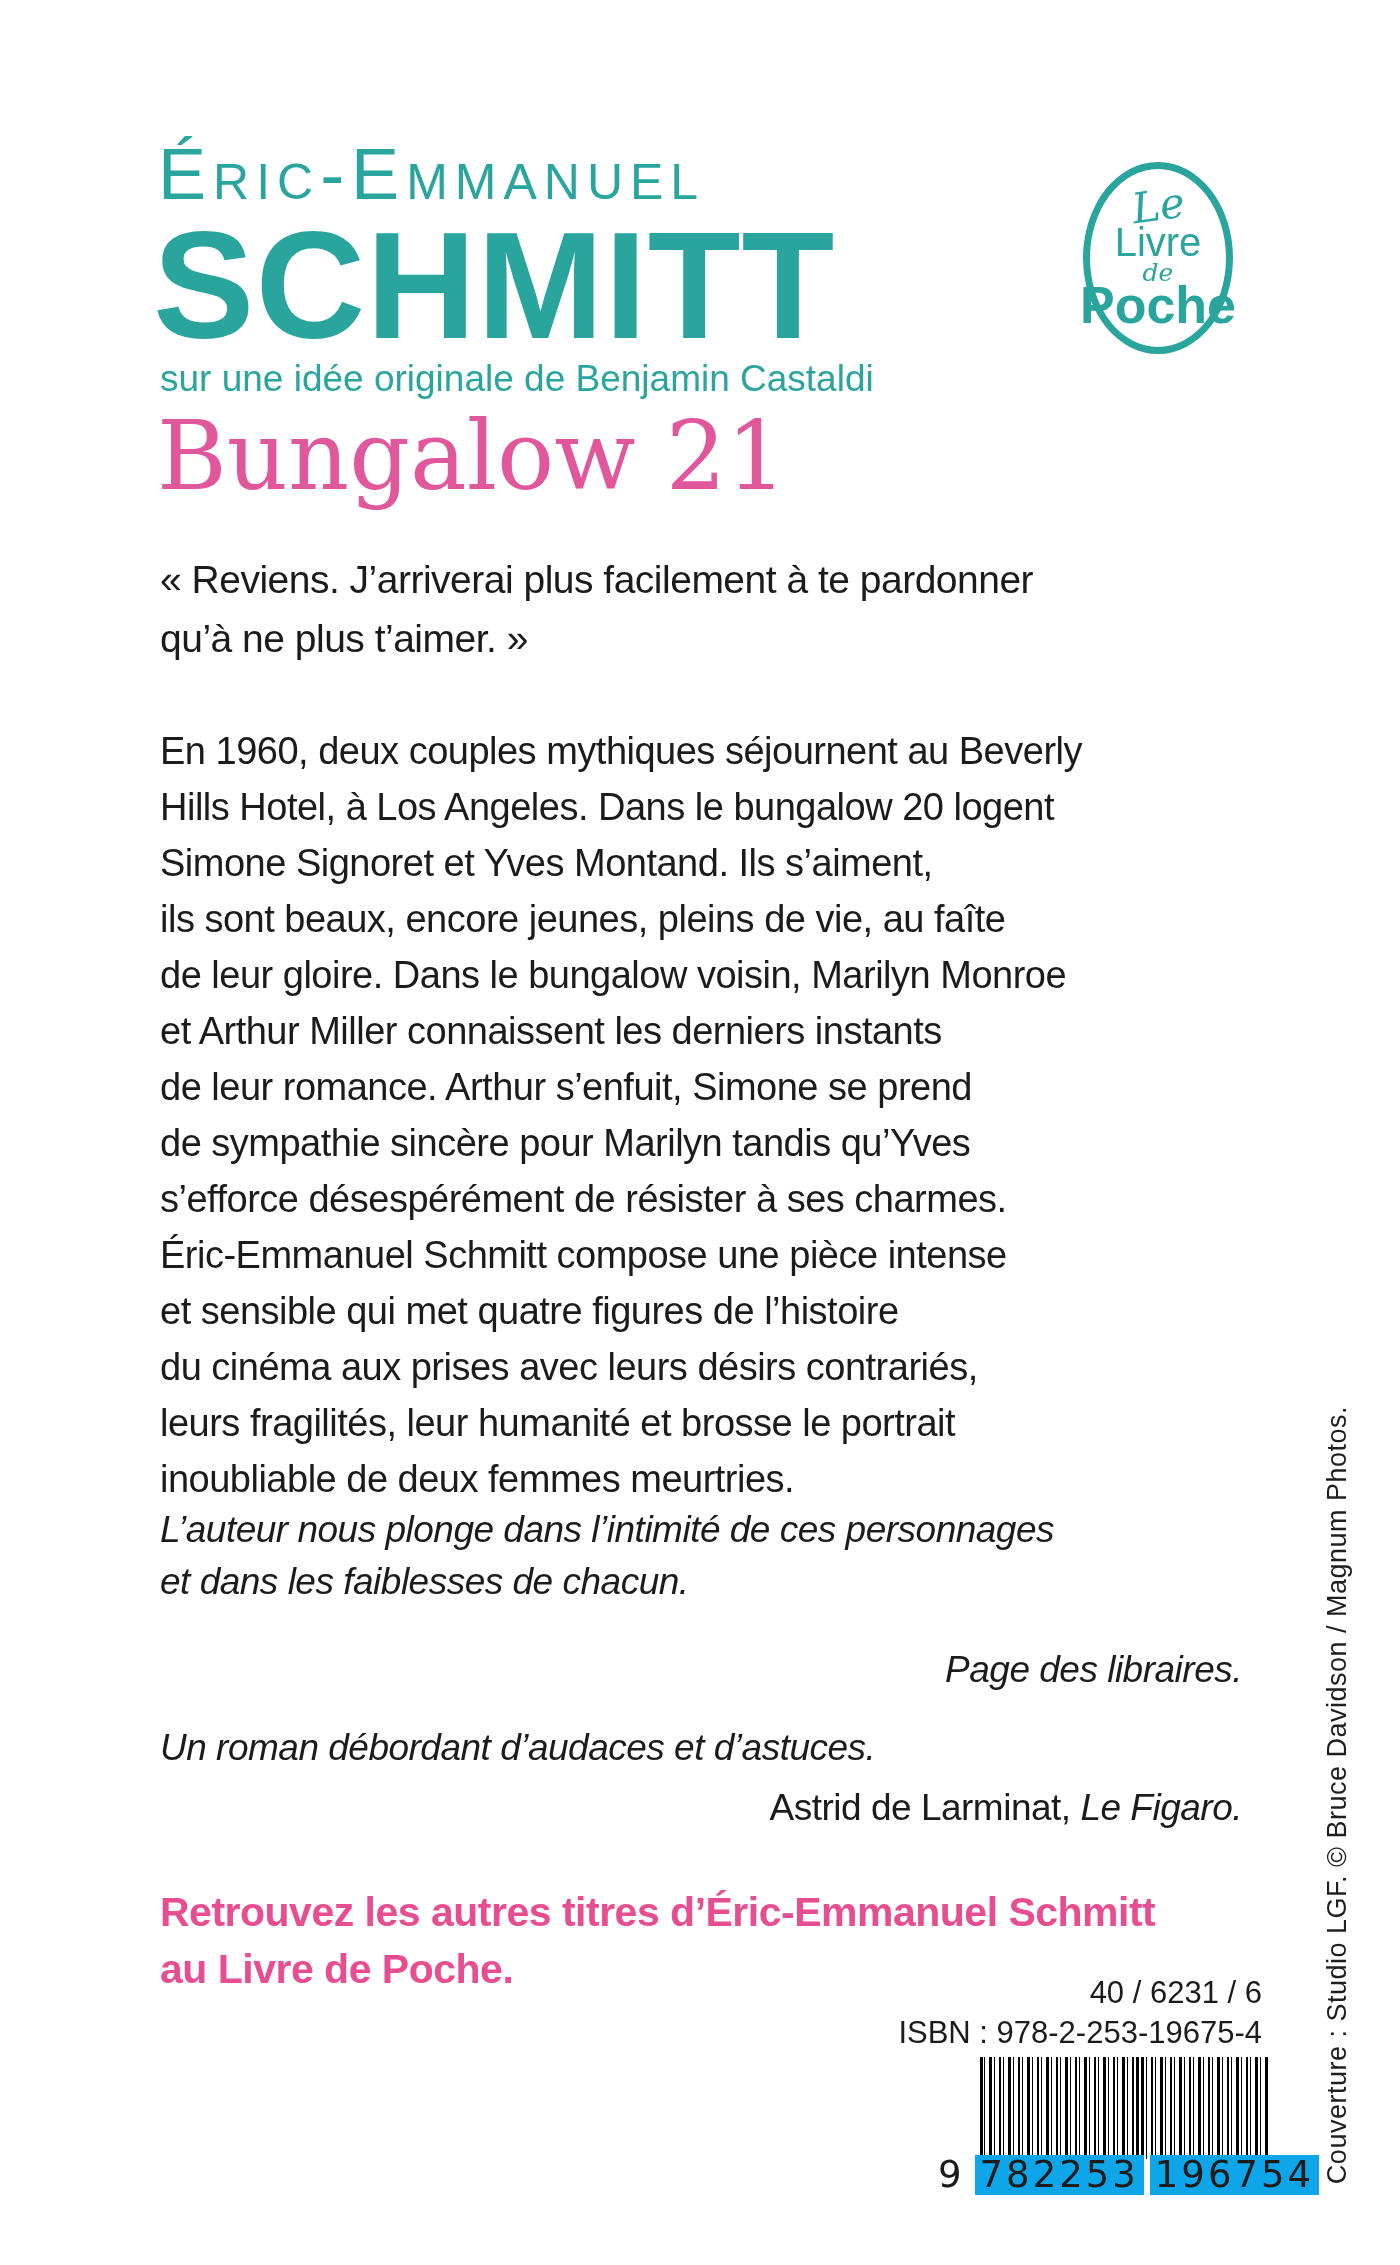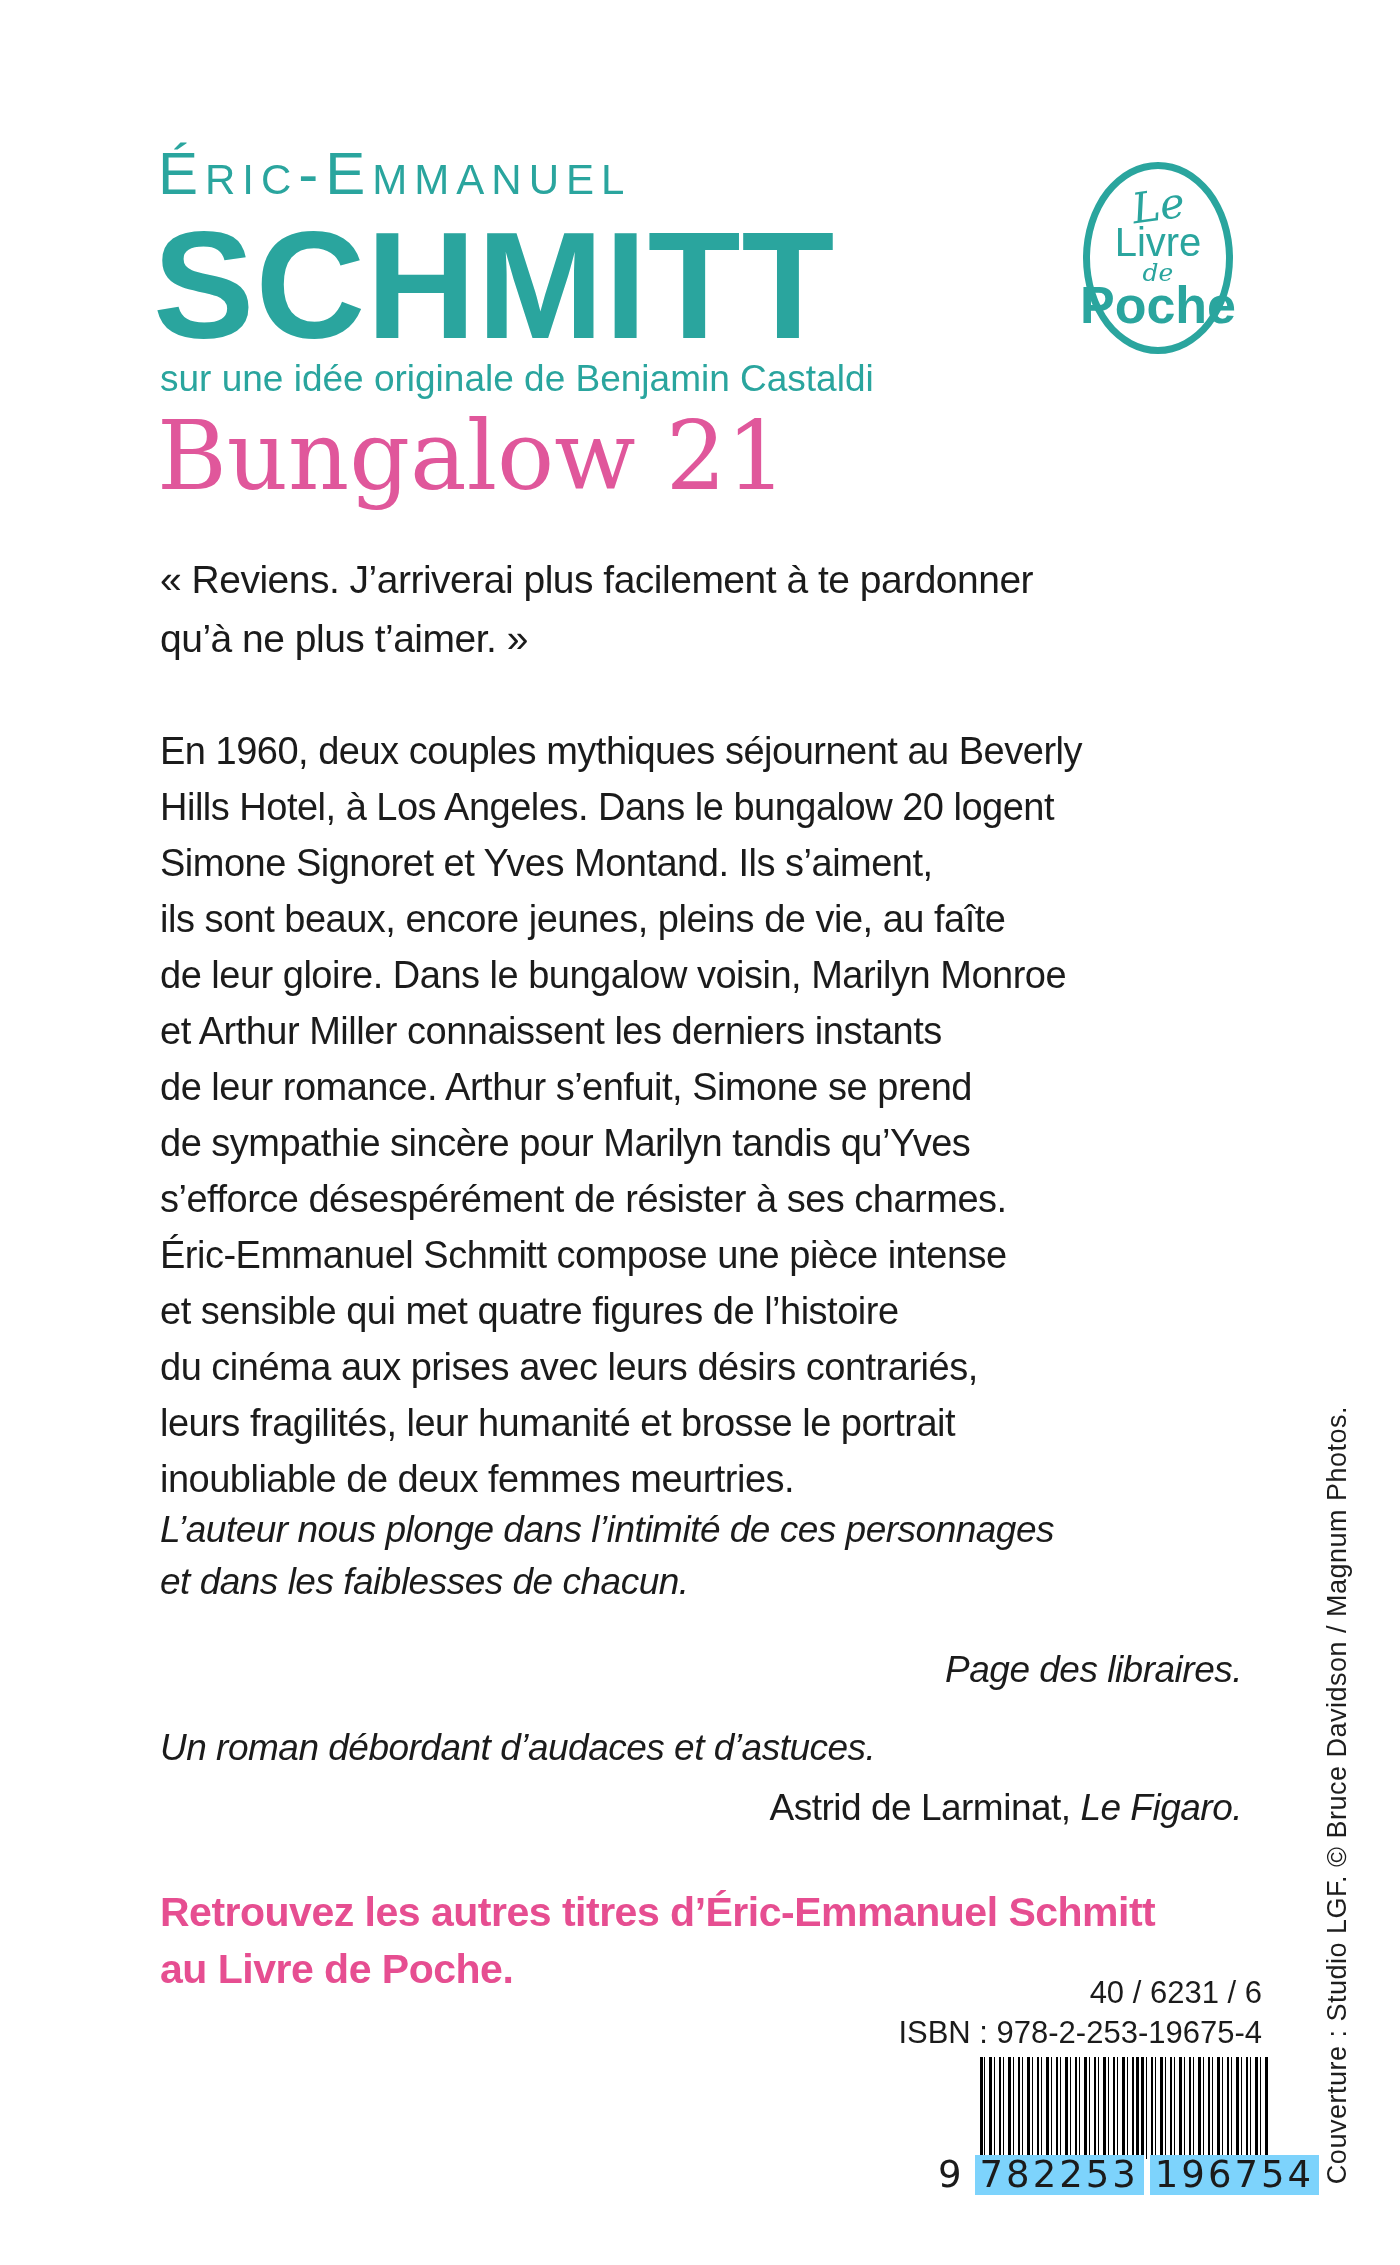--- a/index.html
+++ b/index.html
@@ -3,21 +3,21 @@
 <meta charset="utf-8">
 <style>
   html,body{margin:0;padding:0;}
   body{
     width:1400px;height:2265px;position:relative;background:#ffffff;
     font-family:"Liberation Sans",sans-serif;color:#1b1b1b;overflow:hidden;
   }
   .abs{position:absolute;}
   
   .author-first{
-    left:158px;top:134px;font-size:60px;line-height:80px;font-weight:400;
+    left:158px;top:134px;font-size:72px;line-height:80px;font-weight:400;
     font-variant:small-caps;letter-spacing:7px;color:var(--teal);
   }
   .author-last{
     left:153px;top:218px;font-size:152px;line-height:134px;font-weight:700;
     letter-spacing:1px;color:var(--teal);
   }
   .subtitle{left:160px;top:358px;font-size:37px;line-height:42px;color:var(--teal);}
   .book-title{
     left:157px;top:400px;font-family:"DejaVu Serif",serif;font-size:95px;
     line-height:112px;color:var(--title-pink);
@@ -56,21 +56,21 @@
       repeating-linear-gradient(90deg,#000 0 2px,#fff 2px 4px,#000 4px 5px,#fff 5px 9px,
         #000 9px 12px,#fff 12px 14px,#000 14px 15px,#fff 15px 19px);
   }
   .guard{position:absolute;top:0;width:3px;height:130px;background:#000;}
   .g-left{left:42px;} .g-mid{left:198px;} .g-right{right:2px;}
   .barcode-digits{
     position:absolute;left:0;top:98px;display:flex;align-items:flex-start;
     font-family:"DejaVu Sans",sans-serif;font-size:37px;line-height:40px;letter-spacing:3px;
   }
   .bd-first{margin-right:10px;}
-  .bd-group{background:#7dd3fc;padding:0 5px;margin-right:6px;}
+  .bd-group{background:#0ea5e9;padding:0 5px;margin-right:6px;}
   
   .credit{
     left:917px;top:1780px;width:840px;height:30px;transform:rotate(-90deg);
     font-size:27px;line-height:30px;text-align:center;color:#1e1e1e;letter-spacing:0.5px;
   }
 </style>
 </head>
 <body style="--teal: #2aa59e; --title-pink: #e0579b; --promo-pink: #e64e91; color: rgb(27, 27, 27);">
 
 <div class="page">

